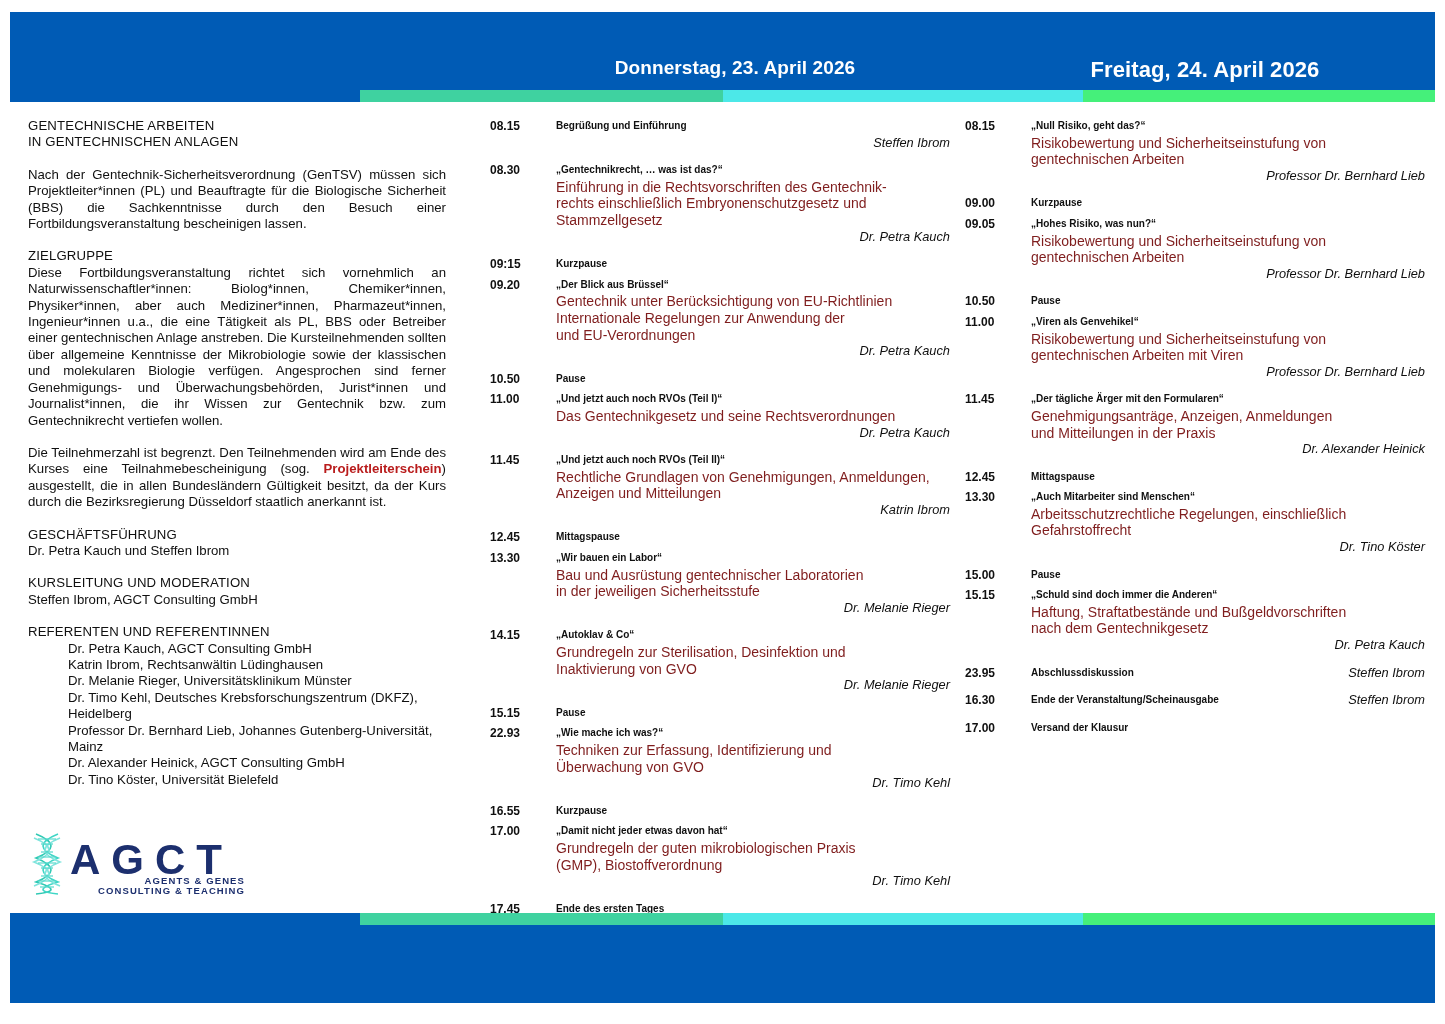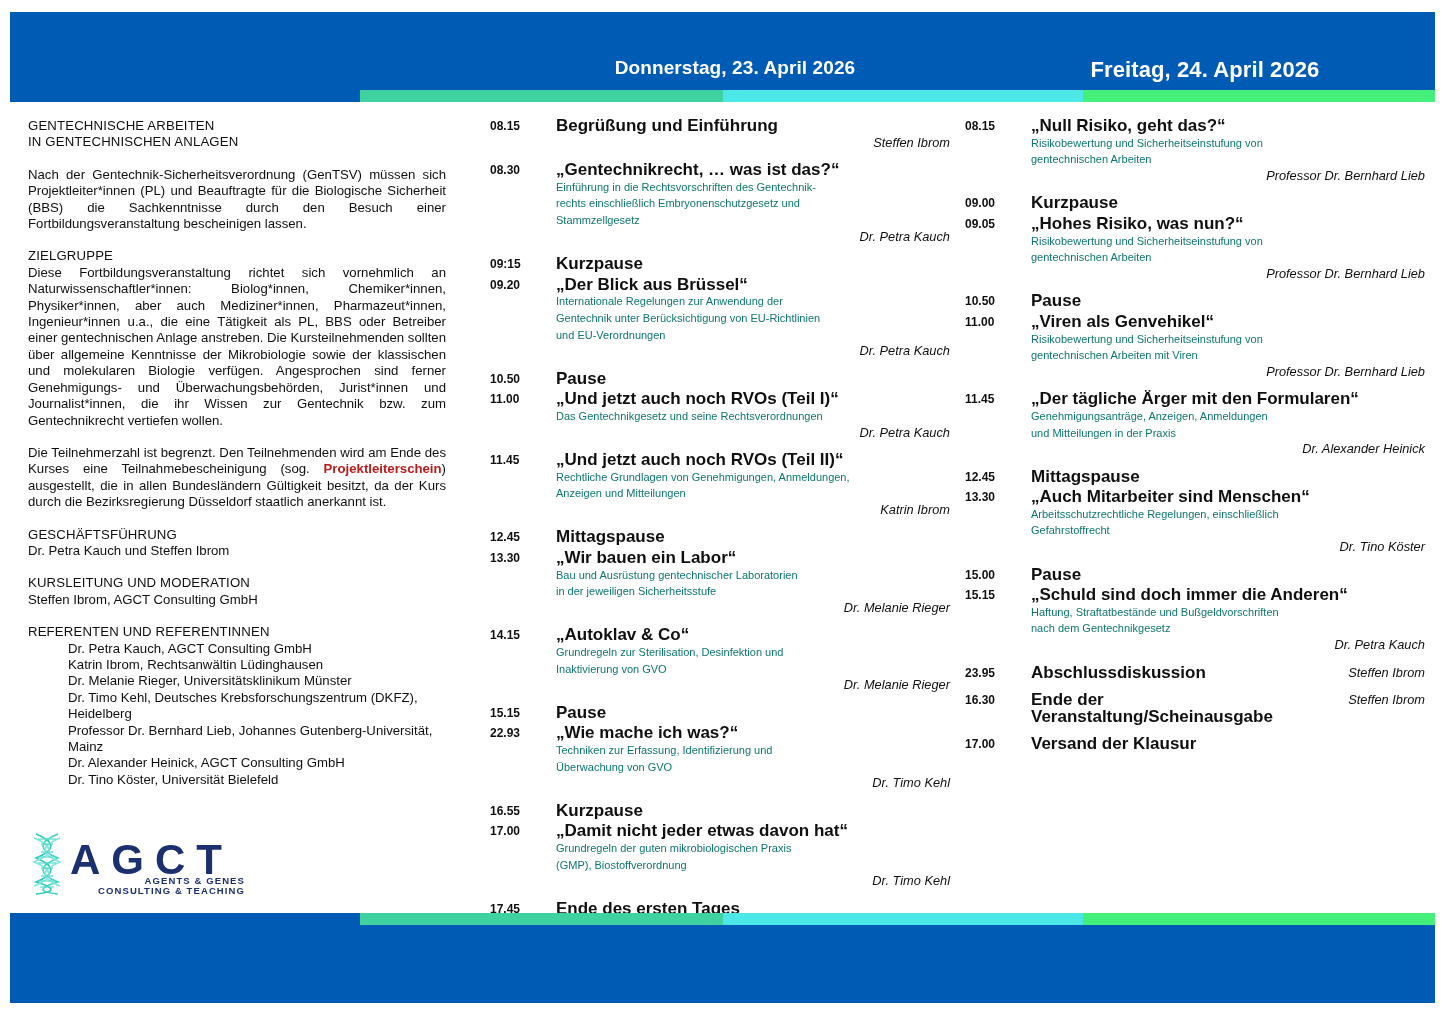--- a/index.html
+++ b/index.html
@@ -72,24 +72,24 @@
 
   .item { position: relative; margin-bottom: 11px; }
   .item-row { display: flex; align-items: flex-start; }
   .time {
     width: 66px; flex: 0 0 66px;
     font-size: 12px; font-weight: bold; color: #101010;
     line-height: 16.6px;
   }
   .body { flex: 1 1 auto; }
   .title {
-    font-size: 17px; font-weight: bold; color: #101010; line-height: 16.6px;
+    font-size: 10px; font-weight: bold; color: #101010; line-height: 16.6px;
   }
   .desc {
-    font-size: 11px; color: #0f766e; line-height: 16.6px;
+    font-size: 14px; color: #7f1d1d; line-height: 16.6px;
   }
   .speaker {
     font-size: 12.8px; font-style: italic; color: #101010;
     line-height: 16.6px; text-align: right; margin-top: 0px;
   }
   .speaker-inline {
     font-size: 12.8px; font-style: italic; color: #101010;
     line-height: 16.6px; text-align: right; flex: 0 0 auto;
     min-width: 110px;
   }
@@ -203,22 +203,22 @@
           <div class="body">
             <div class="title">Kurzpause</div>
           </div>
         </div>
       </div>
       <div class="item">
         <div class="item-row">
           <div class="time">09.20</div>
           <div class="body">
             <div class="title">„Der Blick aus Brüssel“</div>
+            <div class="desc">Gentechnik unter Berücksichtigung von EU-Richtlinien</div>
             <div class="desc">Internationale Regelungen zur Anwendung der</div>
-            <div class="desc">Gentechnik unter Berücksichtigung von EU-Richtlinien</div>
             <div class="desc">und EU-Verordnungen</div>
           </div>
         </div>
         <div class="speaker">Dr. Petra Kauch</div>
       </div>
       <div class="item tight">
         <div class="item-row">
           <div class="time">10.50</div>
           <div class="body">
             <div class="title">Pause</div>

